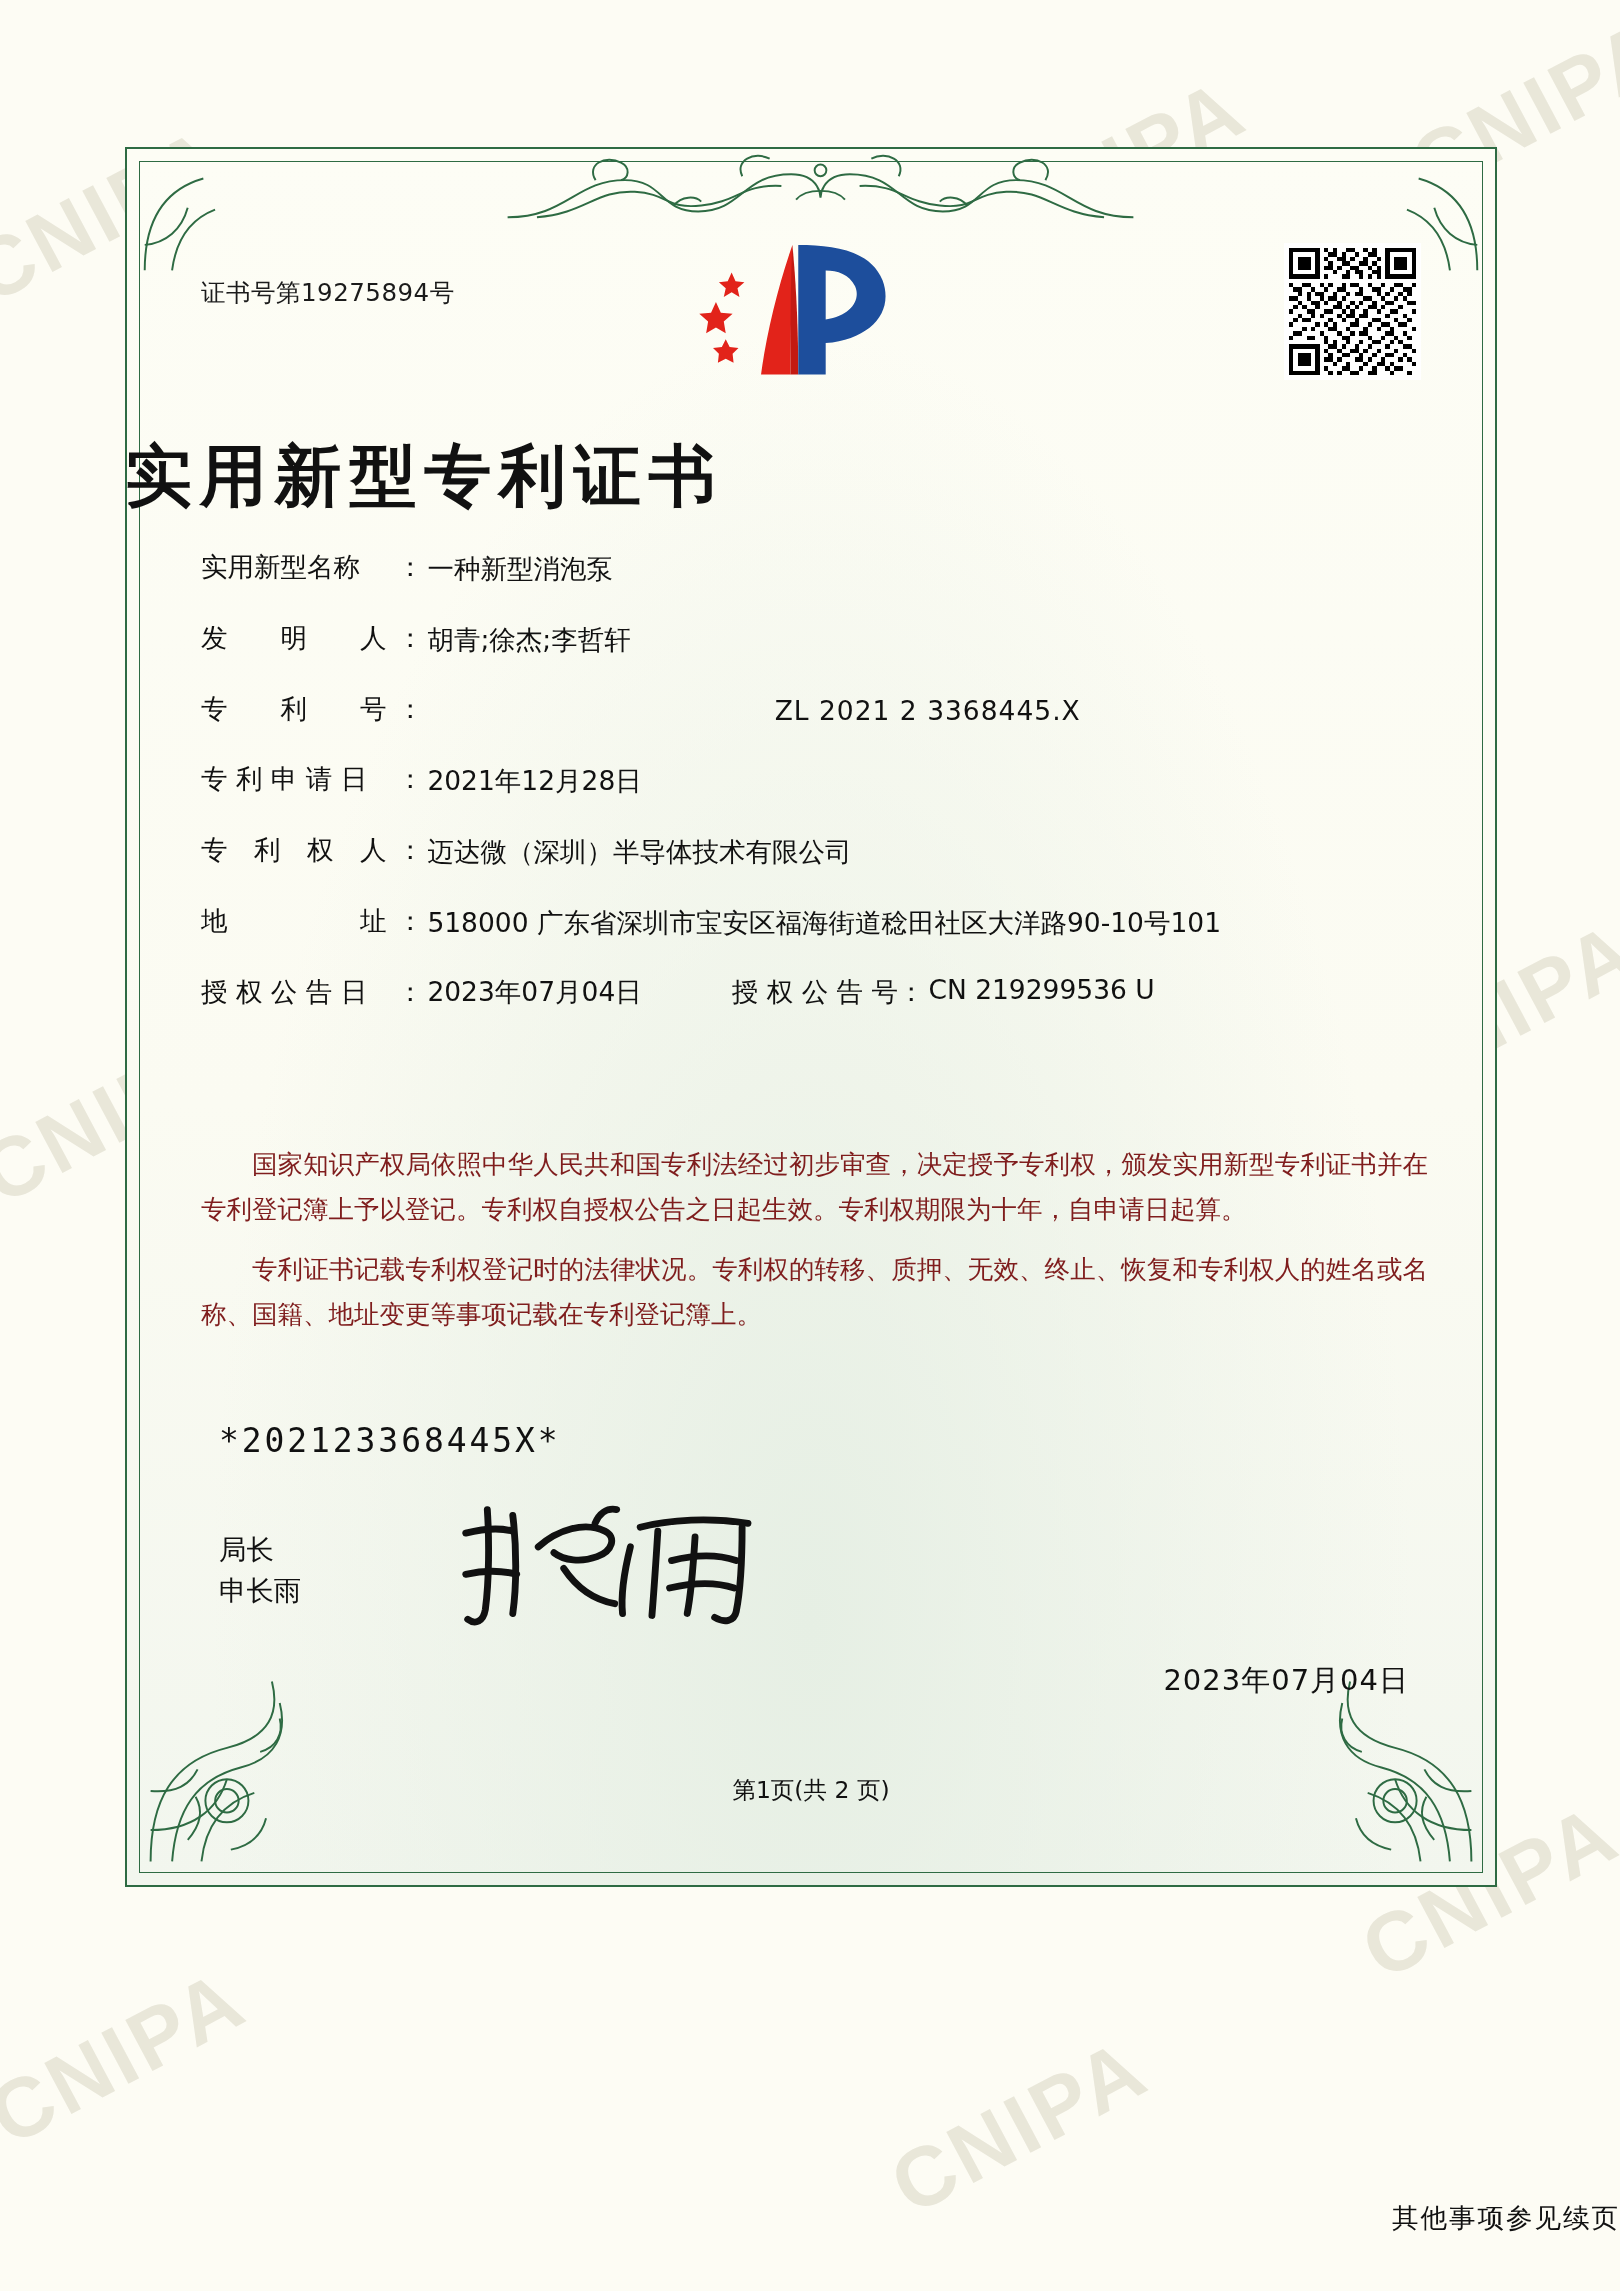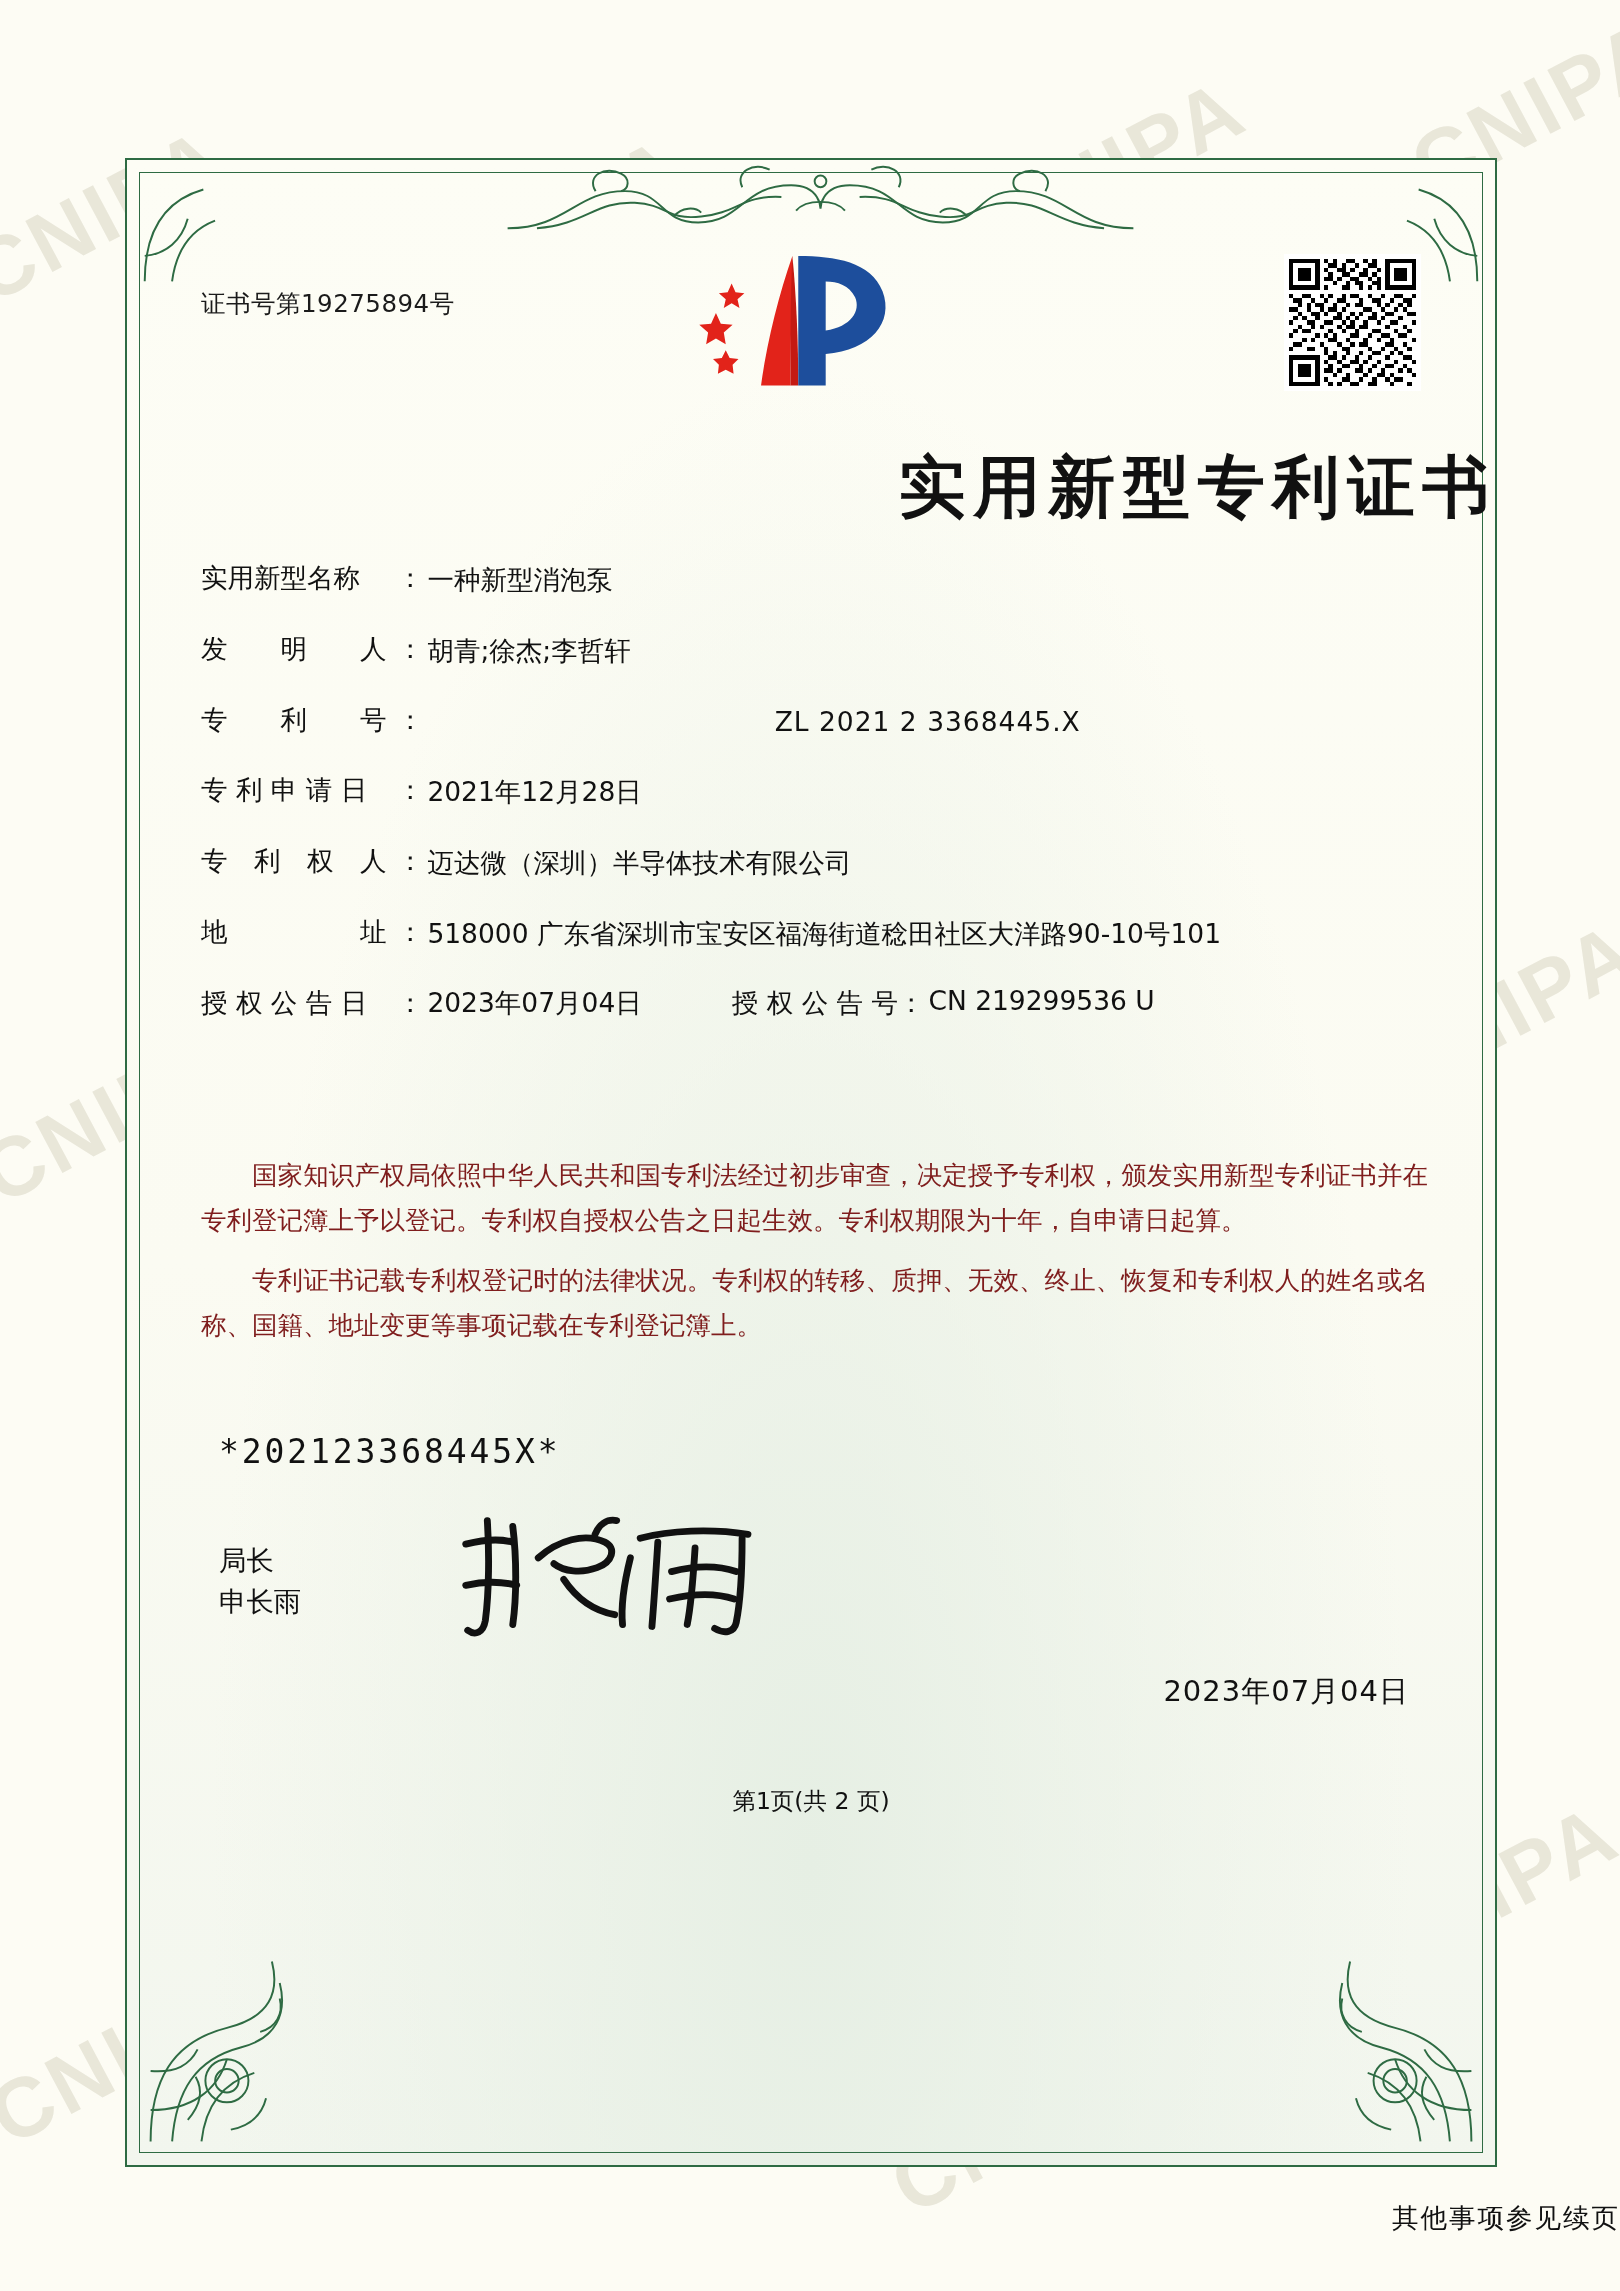--- a/index.html
+++ b/index.html
@@ -30,23 +30,23 @@
     opacity: .55;
     letter-spacing: 3.9px;
     transform-origin: center center;
     white-space: nowrap;
   }
 
   
   .cert {
     position: absolute;
     left: 125px;
-    top: 158px;
+    top: 147px;
     width: 1372px;
-    height: 2009px;
+    height: 1740px;
     z-index: 3;
   }
   .frame-outer {
     position: absolute;
     inset: 0;
     border: 2.9px solid #2e6b43;
     background:
       radial-gradient(ellipse at 50% 85%, #e6efe4 0%, rgba(252,252,244,0) 62%),
       linear-gradient(180deg, #fdfdf5 0%, #fbfbf2 55%, #f2f6ee 100%);
   }
@@ -98,27 +98,26 @@
     top: 90px;
     transform: translateX(-50%);
     width: 245px;
     height: 172px;
   }
 
   .title {
     position: absolute;
     left: 0; right: 0;
     top: 284px;
-    text-align: right;
+    text-align: left;
     font-family: Liberation Mono, monospace;
     font-weight: bold;
     font-size: 67px;
     letter-spacing: 7.8px;
     color: #111;
-    padding-left: 38px;
   }
 
   .fields {
     position: absolute;
     left: 76px;
     right: 69px;
     top: 402px;
   }
   .field-row {
     display: flex;

